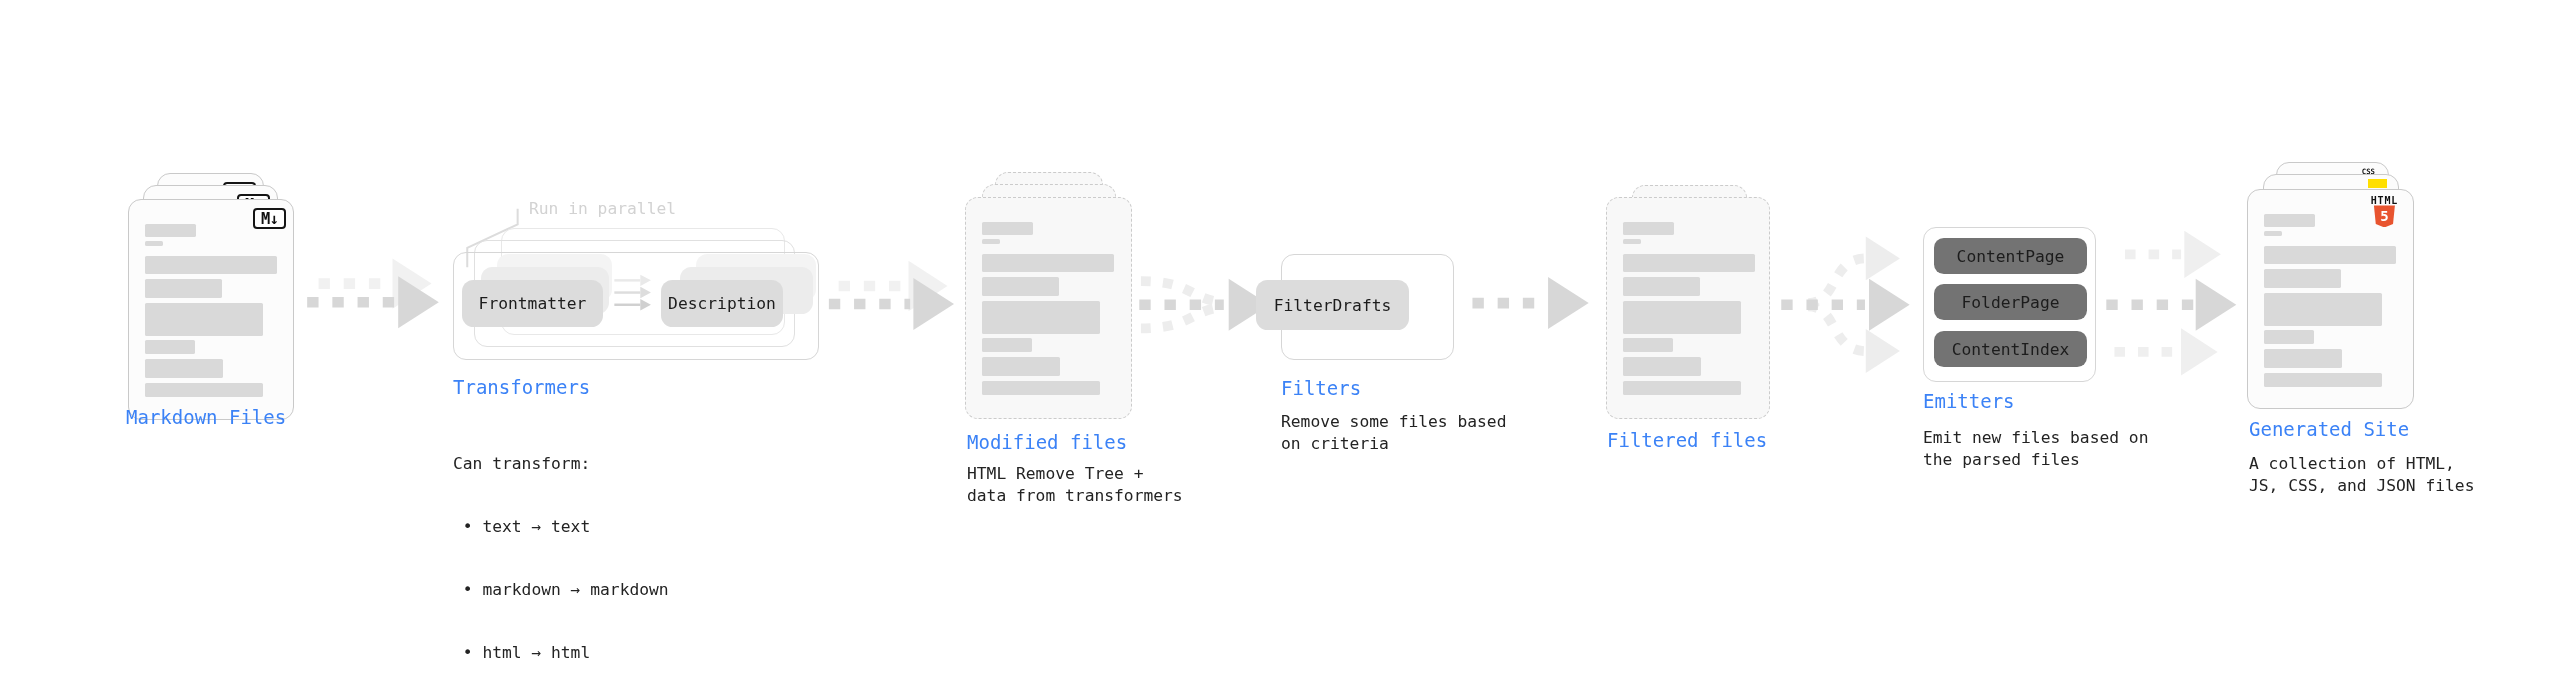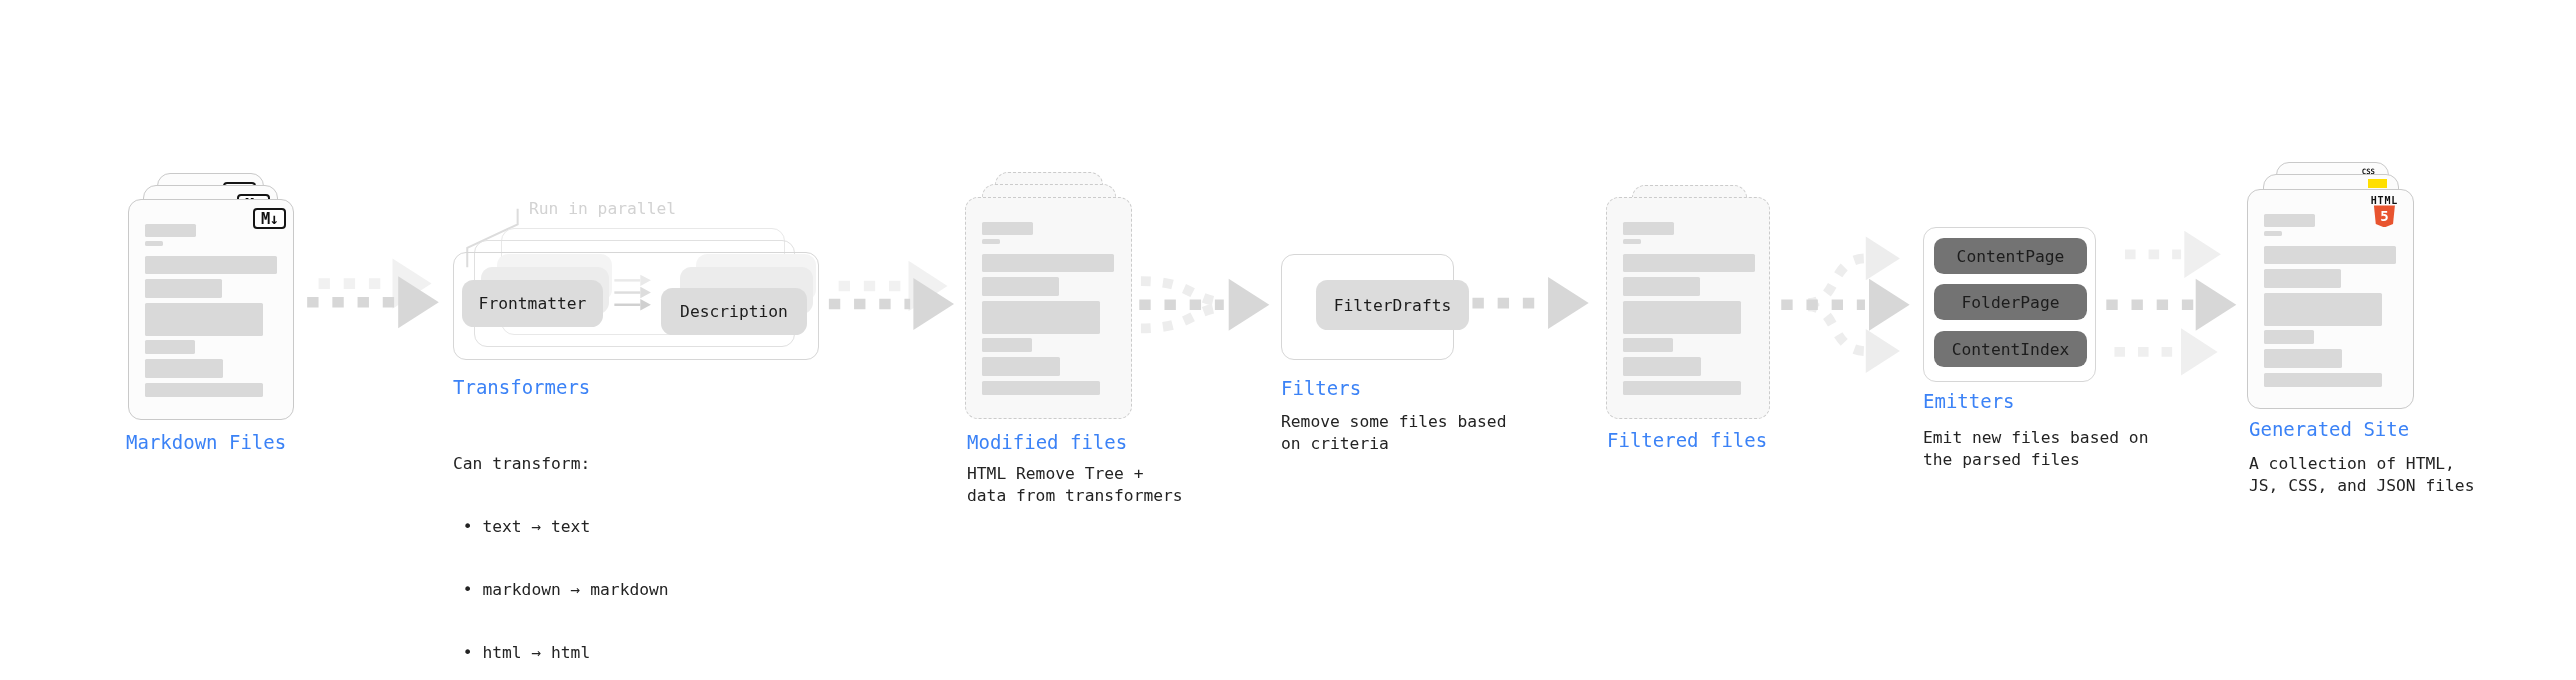--- a/index.html
+++ b/index.html
@@ -136,36 +136,36 @@
         <div class="doc-bar" style="width: 51px; height: 12.2px; margin-bottom: 4.9px;"></div>
         <div class="doc-bar" style="width: 18px; height: 4.9px; margin-bottom: 9.8px;"></div>
         <div class="doc-bar" style="width: 132px; height: 18px; margin-bottom: 4.9px;"></div>
         <div class="doc-bar" style="width: 77px; height: 18.7px; margin-bottom: 4.9px;"></div>
         <div class="doc-bar" style="width: 118px; height: 33px; margin-bottom: 4.1px;"></div>
         <div class="doc-bar" style="width: 50px; height: 14.6px; margin-bottom: 4.9px;"></div>
         <div class="doc-bar" style="width: 78px; height: 18.7px; margin-bottom: 4.9px;"></div>
         <div class="doc-bar" style="width: 118px; height: 14.6px; margin-bottom: 0px;"></div>
       </div>
   </div>
-  <div class="stage-title" style="left:126px;top:429px">Markdown Files</div>
+  <div class="stage-title" style="left:126px;top:404px">Markdown Files</div>
 
   <div class="note" style="left:529px;top:199px">Run in parallel</div>
   <div class="frame back" style="left:501px;top:228px;width:284px;height:107px"></div>
   <div class="frame mid" style="left:474px;top:240px;width:321px;height:107px"></div>
   <div class="frame front" style="left:453px;top:252px;width:366px;height:108px"></div>
 
   <div class="pill ghost2" style="left:497px;top:254px;width:115px;height:47px"></div>
   <div class="pill ghost1" style="left:481px;top:267px;width:128px;height:47px"></div>
   <div class="pill" style="left:462px;top:280px;width:141px;height:47px">
       <span>Frontmatter</span>
     </div>
 
   <div class="pill ghost2" style="left:696px;top:254px;width:120px;height:47px"></div>
   <div class="pill ghost1" style="left:680px;top:267px;width:133px;height:47px"></div>
-  <div class="pill" style="left:661px;top:288px;width:146px;height:47px">
+  <div class="pill" style="left:661px;top:280px;width:122px;height:47px">
       <span>Description</span>
     </div>
 
   <div class="stage-title" style="left:453px;top:374px">Transformers</div>
   <div class="cap-list" style="left:453px;top:411px">
     <div>Can transform:</div>
     <div style="padding-left:9.8px">• text → text</div>
     <div style="padding-left:9.8px">• markdown → markdown</div>
     <div style="padding-left:9.8px">• html → html</div>
   </div>
@@ -182,21 +182,21 @@
         <div class="doc-bar" style="width: 50px; height: 14.6px; margin-bottom: 4.9px;"></div>
         <div class="doc-bar" style="width: 78px; height: 18.7px; margin-bottom: 4.9px;"></div>
         <div class="doc-bar" style="width: 118px; height: 14.6px; margin-bottom: 0px;"></div>
       </div>
   </div>
   <div class="stage-title" style="left:967px;top:429px">Modified files</div>
   <div class="stage-desc" style="left:967px;top:463px">HTML Remove Tree +
 data from transformers</div>
 
   <div class="panel" style="left:1281px;top:254px;width:173px;height:106px"></div>
-  <div class="pill" style="left:1316px;top:280px;width:153px;height:50px">
+  <div class="pill" style="left:1256px;top:280px;width:153px;height:50px">
       <span>FilterDrafts</span>
     </div>
   <div class="stage-title" style="left:1281px;top:375px">Filters</div>
   <div class="stage-desc" style="left:1281px;top:411px">Remove some files based
 on criteria</div>
 
   <div class="doc dashed" style="left:1632px;top:185px;width:115px;height:222px"></div>
   <div class="doc dashed" style="left:1606px;top:197px;width:164px;height:222px">
     <div class="doc-body">
         <div class="doc-bar" style="width: 51px; height: 12.2px; margin-bottom: 4.9px;"></div>

